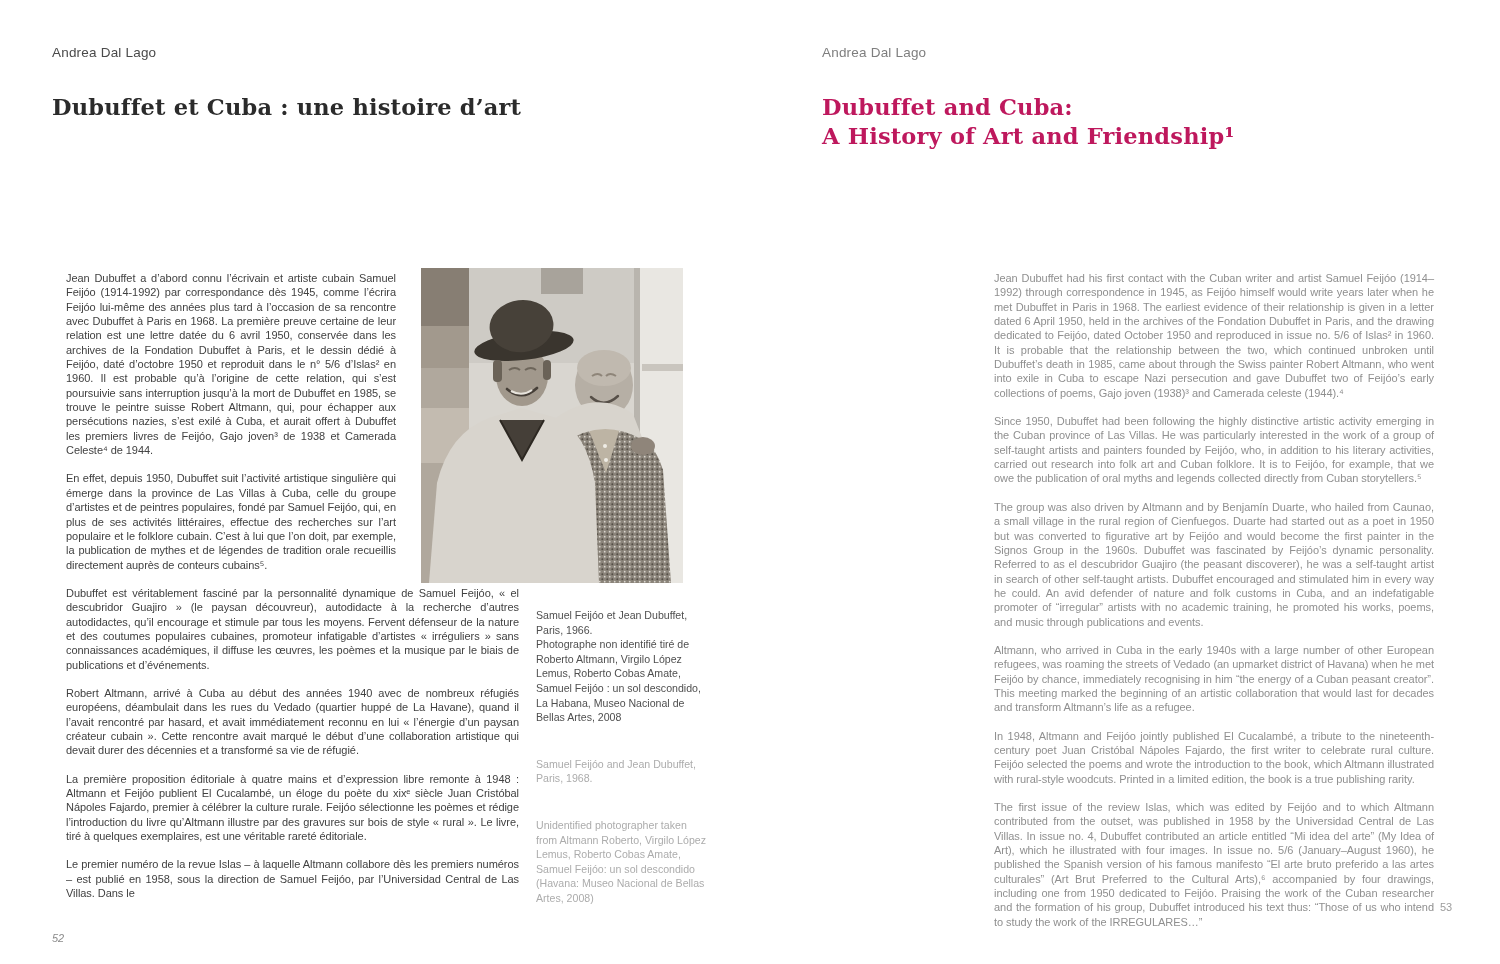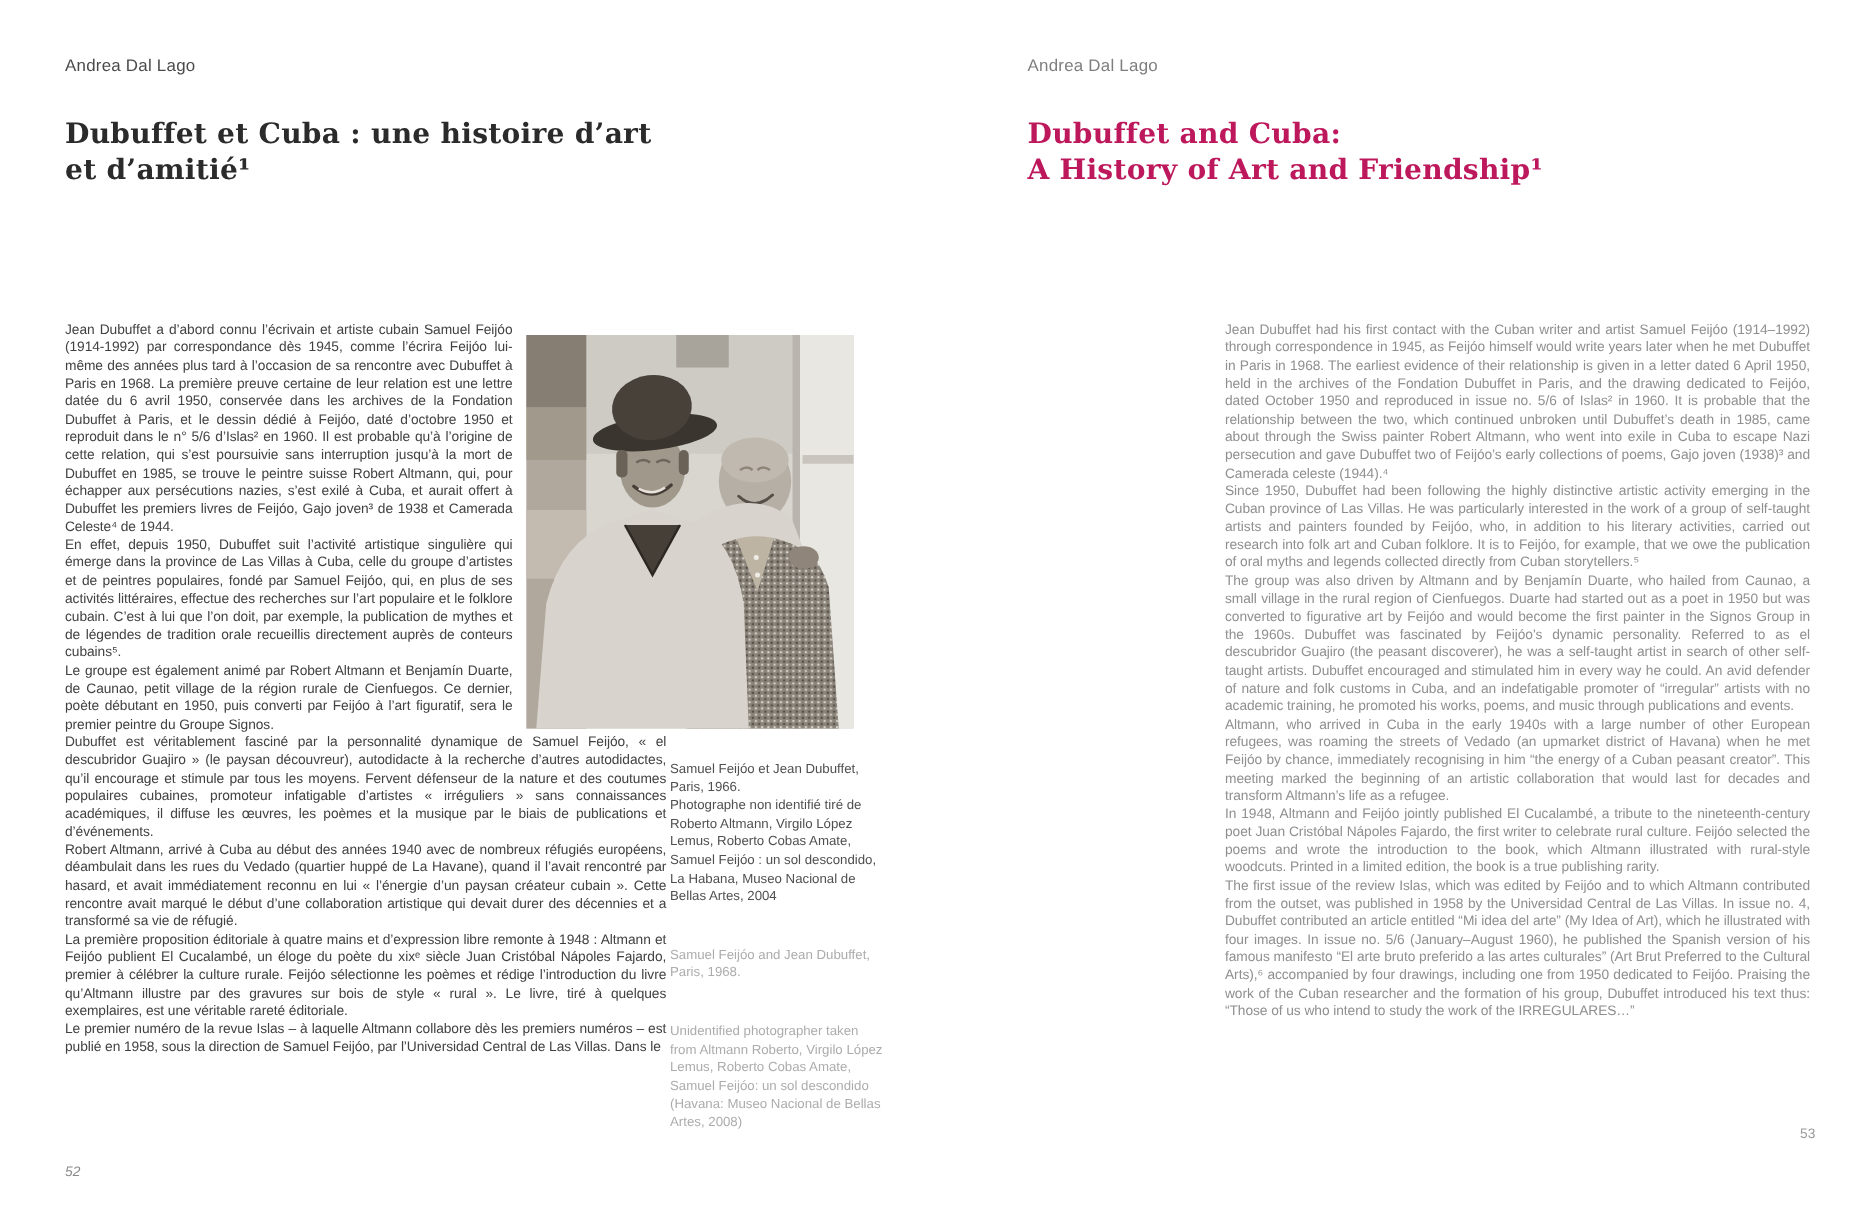--- a/index.html
+++ b/index.html
@@ -11,21 +11,21 @@
   .author.au-left{left:52px;color:#4a4a4a;}
   .author.au-right{left:822px;color:#7e7e7e;}
   .title{
     position:absolute;top:93px;margin:0;
     font-family:"DejaVu Serif",serif;font-weight:700;
     font-size:22.5px;line-height:29px;letter-spacing:.2px;
   }
   .title.ti-left{left:52px;color:#2b2b2b;}
   .title.ti-right{left:822px;color:#be185d;}
   .title .tl{display:block;}
-  .bodytext p{margin:0;}
+  .bodytext p{margin:14px;}
   .bodytext{
     font-size:11px;line-height:14.35px;text-align:justify;
     letter-spacing:-0.05px;
   }
   .body-fr{position:absolute;left:52px;top:257px;width:481px;color:#414141;}
   .body-fr .narrow{width:358px;}
   .body-fr .wide{width:481px;}
   .body-en{position:absolute;left:980px;top:257px;width:468px;color:#8f8f8f;}
   figure.photo{position:absolute;left:421px;top:268px;width:262px;height:315px;margin:0;}
   figure.photo svg{display:block;width:100%;height:100%;}
@@ -39,28 +39,26 @@
 </style>
 </head>
 <body>
 
 <div class="spread">
 
   <div class="author au-left">Andrea Dal Lago</div>
 
   <h1 class="title ti-left">
     <span class="tl">Dubuffet et Cuba : une histoire d’art</span>
-    <span class="tl">et d’amitié¹</span>
   </h1>
 
   <div class="bodytext body-fr">
     <div class="narrow">
       <p>Jean Dubuffet a d’abord connu l’écrivain et artiste cubain Samuel Feijóo (1914-1992) par correspondance dès 1945, comme l’écrira Feijóo lui-même des années plus tard à l’occasion de sa rencontre avec Dubuffet à Paris en 1968. La première preuve certaine de leur relation est une lettre datée du 6 avril 1950, conservée dans les archives de la Fondation Dubuffet à Paris, et le dessin dédié à Feijóo, daté d’octobre 1950 et reproduit dans le n° 5/6 d’Islas² en 1960. Il est probable qu’à l’origine de cette relation, qui s’est poursuivie sans interruption jusqu’à la mort de Dubuffet en 1985, se trouve le peintre suisse Robert Altmann, qui, pour échapper aux persécutions nazies, s’est exilé à Cuba, et aurait offert à Dubuffet les premiers livres de Feijóo, Gajo joven³ de 1938 et Camerada Celeste⁴ de 1944.</p>
       <p>En effet, depuis 1950, Dubuffet suit l’activité artistique singulière qui émerge dans la province de Las Villas à Cuba, celle du groupe d’artistes et de peintres populaires, fondé par Samuel Feijóo, qui, en plus de ses activités littéraires, effectue des recherches sur l’art populaire et le folklore cubain. C’est à lui que l’on doit, par exemple, la publication de mythes et de légendes de tradition orale recueillis directement auprès de conteurs cubains⁵.</p>
-      <p>Le groupe est également animé par Robert Altmann et Benjamín Duarte, de Caunao, petit village de la région rurale de Cienfuegos. Ce dernier, poète débutant en 1950, puis converti par Feijóo à l’art figuratif, sera le premier peintre du Groupe Signos.</p>
     </div>
     <div class="wide">
       <p>Dubuffet est véritablement fasciné par la personnalité dynamique de Samuel Feijóo, « el descubridor Guajiro » (le paysan découvreur), autodidacte à la recherche d’autres autodidactes, qu’il encourage et stimule par tous les moyens. Fervent défenseur de la nature et des coutumes populaires cubaines, promoteur infatigable d’artistes « irréguliers » sans connaissances académiques, il diffuse les œuvres, les poèmes et la musique par le biais de publications et d’événements.</p>
       <p>Robert Altmann, arrivé à Cuba au début des années 1940 avec de nombreux réfugiés européens, déambulait dans les rues du Vedado (quartier huppé de La Havane), quand il l’avait rencontré par hasard, et avait immédiatement reconnu en lui « l’énergie d’un paysan créateur cubain ». Cette rencontre avait marqué le début d’une collaboration artistique qui devait durer des décennies et a transformé sa vie de réfugié.</p>
       <p>La première proposition éditoriale à quatre mains et d’expression libre remonte à 1948 : Altmann et Feijóo publient El Cucalambé, un éloge du poète du xixᵉ siècle Juan Cristóbal Nápoles Fajardo, premier à célébrer la culture rurale. Feijóo sélectionne les poèmes et rédige l’introduction du livre qu’Altmann illustre par des gravures sur bois de style « rural ». Le livre, tiré à quelques exemplaires, est une véritable rareté éditoriale.</p>
       <p>Le premier numéro de la revue Islas – à laquelle Altmann collabore dès les premiers numéros – est publié en 1958, sous la direction de Samuel Feijóo, par l’Universidad Central de Las Villas. Dans le</p>
     </div>
   </div>
 
   <figure class="photo" role="img" aria-label="Black-and-white photograph of two smiling men: Samuel Feijóo wearing a hat and pale V-neck sweater with his arm around a bald Jean Dubuffet in a tweed jacket">
@@ -111,21 +109,21 @@
       <path d="M90 123 q11 6 21 -1" stroke="#e8e4dd" fill="none" stroke-width="2"></path>
       <path d="M88 102 q6 -4 11 0 M104 102 q6 -4 11 0" stroke="#6d655a" fill="none" stroke-width="2"></path>
 
       <polygon points="79,152 123,152 101,192" fill="#453f38"></polygon>
       <path d="M79 152 L101 192 L123 152" stroke="#2d2822" fill="none" stroke-width="2"></path>
     </svg>
   </figure>
 
   <div class="caption">
     <p class="cap-fr">Samuel Feijóo et Jean Dubuffet, Paris, 1966.</p>
-    <p class="cap-fr">Photographe non identifié tiré de Roberto Altmann, Virgilo López Lemus, Roberto Cobas Amate, Samuel Feijóo : un sol descondido, La Habana, Museo Nacional de Bellas Artes, 2004</p>
+    <p class="cap-fr">Photographe non identifié tiré de Roberto Altmann, Virgilo López Lemus, Roberto Cobas Amate, Samuel Feijóo : un sol descondido, La Habana, Museo Nacional de Bellas Artes, 2008</p>
     <p class="cap-en">Samuel Feijóo and Jean Dubuffet, Paris, 1968.</p>
     <p class="cap-en">Unidentified photographer taken from Altmann Roberto, Virgilo López Lemus, Roberto Cobas Amate, Samuel Feijóo: un sol descondido (Havana: Museo Nacional de Bellas Artes, 2008)</p>
   </div>
 
   <div class="pagenum pn-left">52</div>
 
   <div class="author au-right">Andrea Dal Lago</div>
 
   <h1 class="title ti-right">
     <span class="tl">Dubuffet and Cuba:</span>

